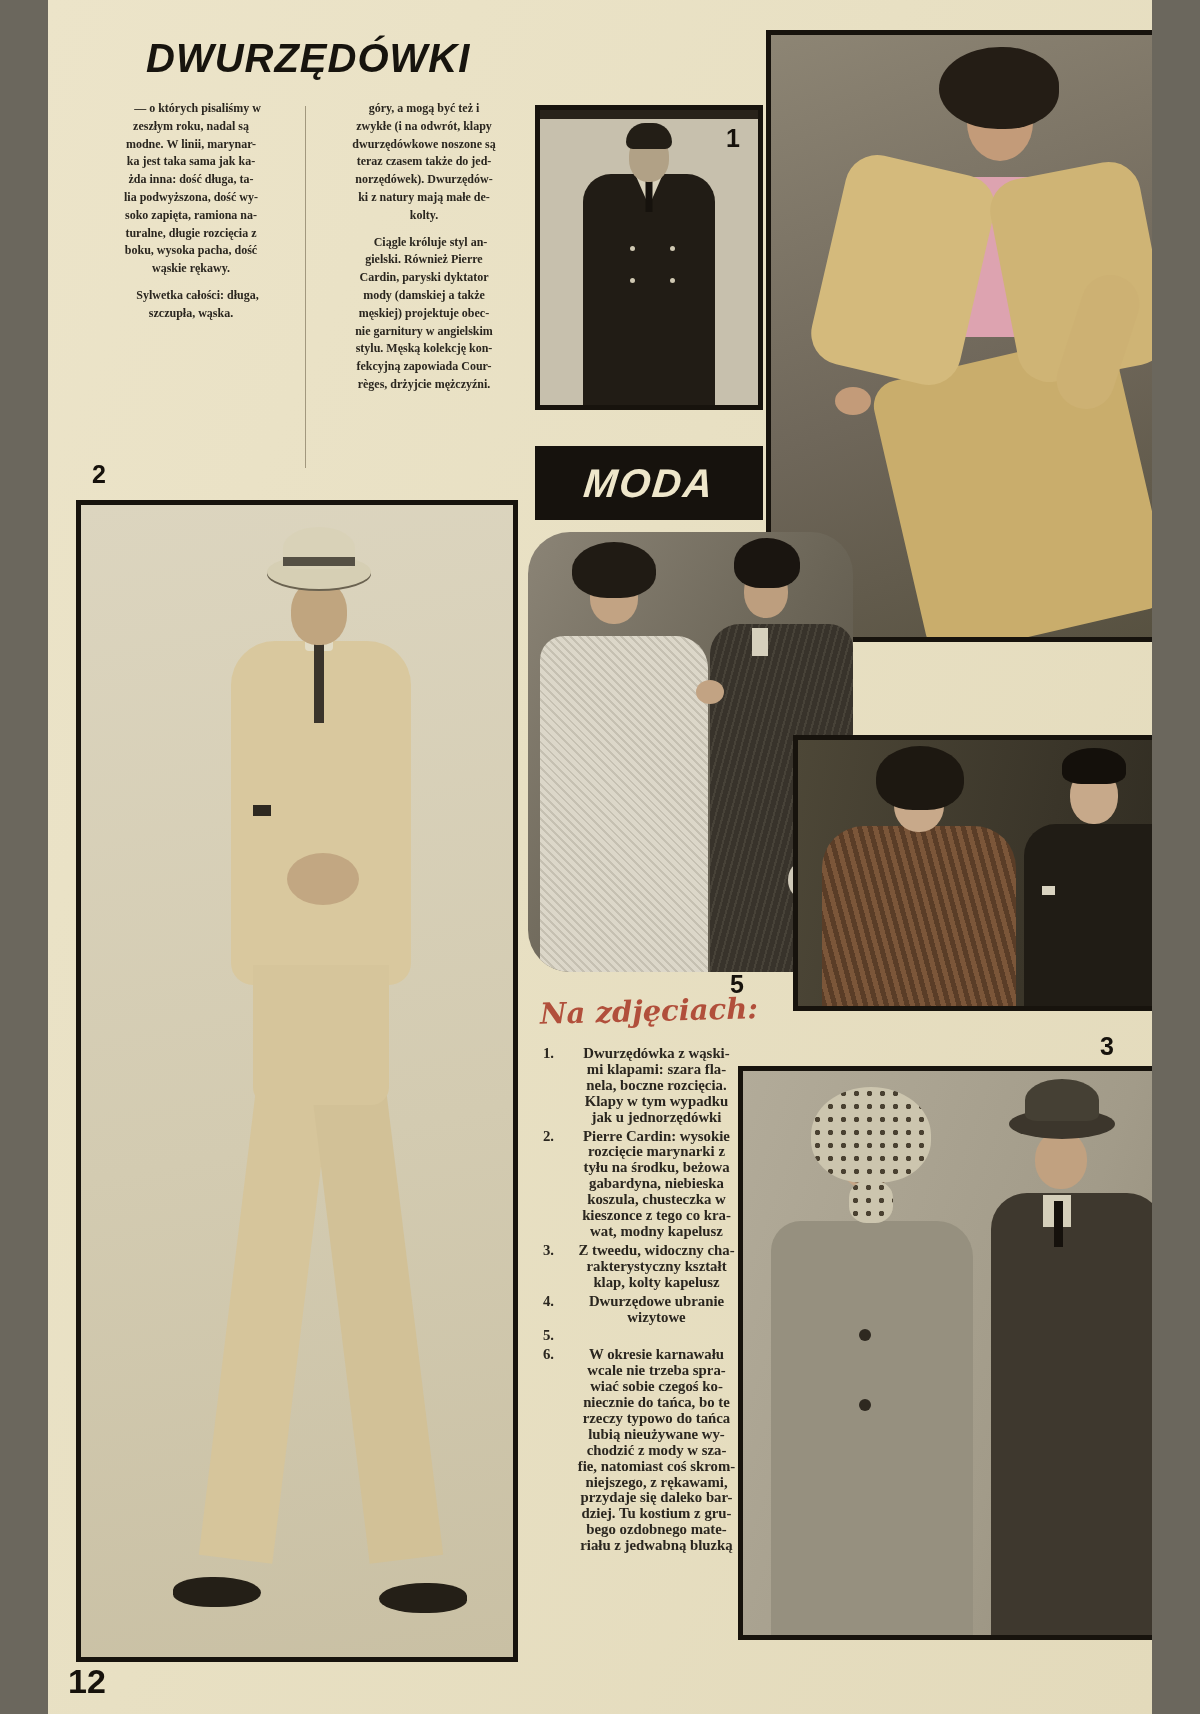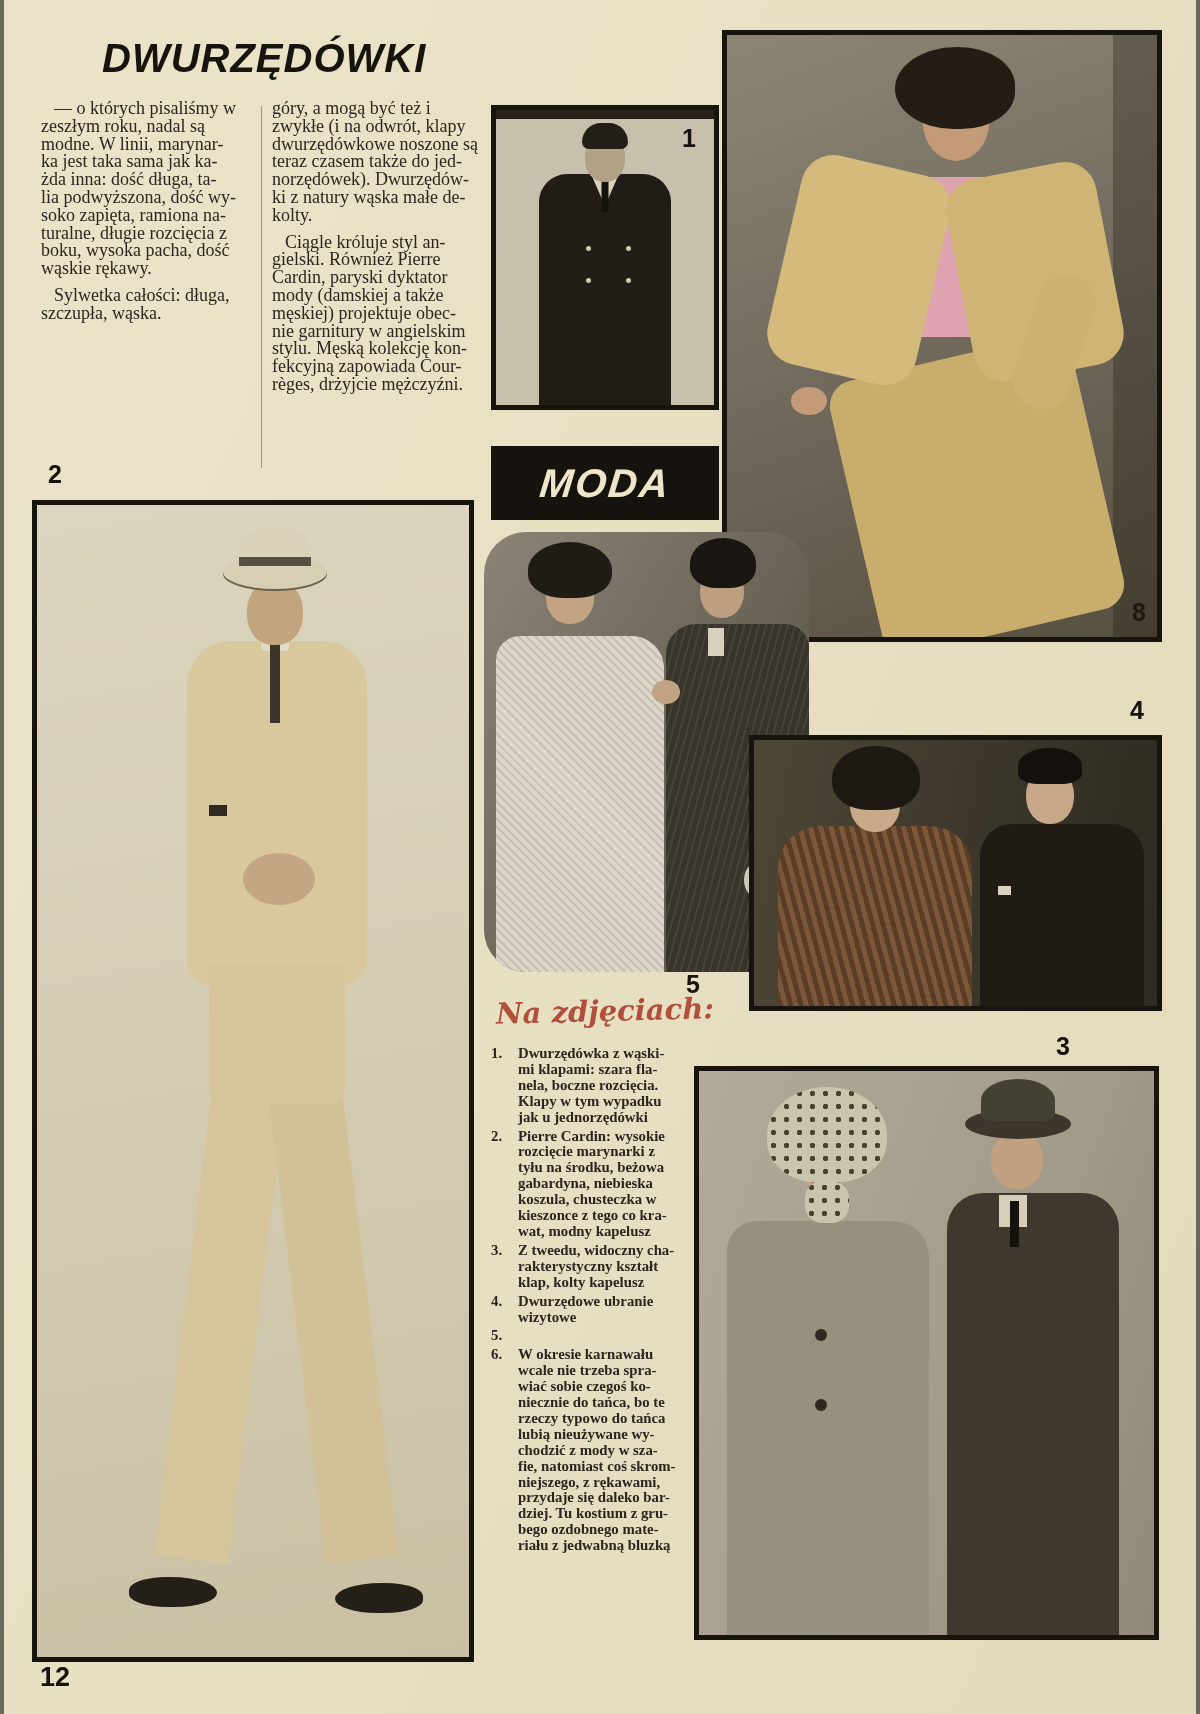--- a/index.html
+++ b/index.html
@@ -1,27 +1,27 @@
 <!DOCTYPE html>
 <html><head>
 <meta charset="utf-8">
 <style>
   html,body{margin:0;padding:0;background:#6b675d;}
   .page{
-    position:relative;width:1192px;height:1714px;margin:0 auto;
+    position:relative;width:1104px;height:1714px;margin:0 auto;
     background:linear-gradient(115deg,#ece4c9 0%,#e8e0c3 45%,#e3dabb 100%);
-    overflow:hidden;font-family:"Liberation Serif",serif;color:#26221b;
+    overflow:hidden;font-family:"Liberation Serif",serif;color:#26221b;text-align:center;
   }
   .abs{position:absolute;}
   .title{
     position:absolute;left:98px;top:36px;
     font-family:"Liberation Sans",sans-serif;font-style:italic;font-weight:bold;
     font-size:40px;letter-spacing:1px;color:#17140e;
   }
-  .bodycol{position:absolute;font-size:18px;line-height:17.8px;font-weight:normal;color:#2a261f;}
+  .bodycol{position:absolute;font-size:12px;line-height:17.8px;font-weight:bold;color:#2a261f;}
   .bodycol p{margin:0 0 9px 0;white-space:pre-line;text-indent:13px;}
   .bodycol p.noindent{text-indent:0;}
   .col1{left:37px;top:100px;width:212px;}
   .col2{left:268px;top:100px;width:216px;}
   .vrule{position:absolute;left:257px;top:106px;width:1px;height:362px;background:#a2987e;}
   .photo{position:absolute;box-sizing:border-box;border:5px solid #17130d;overflow:hidden;}
   .photo.noframe{border:none;}
   .pnum{
     position:absolute;font-family:"Liberation Sans",sans-serif;font-weight:bold;
     font-size:25px;color:#16120c;line-height:1;
@@ -37,22 +37,22 @@
   .cap-head{
     position:absolute;left:492px;top:994px;
     font-family:"DejaVu Serif",serif;font-style:italic;font-weight:bold;
     font-size:29px;color:#b14f3b;transform:rotate(-1.5deg);
   }
   .captions{position:absolute;left:487px;top:1046px;width:216px;}
   .cap-item{display:flex;margin-bottom:3px;font-size:14.8px;line-height:15.9px;font-weight:bold;color:#2a261f;}
   .cap-num{width:27px;flex:none;}
   .cap-text{flex:1;white-space:pre-line;}
   .pageno{
-    position:absolute;left:36px;top:1662px;
-    font-family:"Liberation Sans",sans-serif;font-weight:bold;font-size:27px;color:#16120c;
+    position:absolute;left:20px;top:1662px;
+    font-family:"Liberation Sans",sans-serif;font-weight:bold;font-size:34px;color:#16120c;
   }
 </style>
 </head>
 <body>
 
 <div class="page">
 
   <div class="title">DWURZĘDÓWKI</div>
 
   <div class="bodycol col1">
@@ -69,21 +69,21 @@
     <p>Sylwetka całości: długa,
 szczupła, wąska.</p>
   </div>
   <div class="vrule"></div>
   <div class="bodycol col2">
     <p class="noindent">góry, a mogą być też i
 zwykłe (i na odwrót, klapy
 dwurzędówkowe noszone są
 teraz czasem także do jed-
 norzędówek). Dwurzędów-
-ki z natury wąska małe de-
+ki z natury mają małe de-
 kolty.</p>
     <p>Ciągle króluje styl an-
 gielski. Również Pierre
 Cardin, paryski dyktator
 mody (damskiej a także
 męskiej) projektuje obec-
 nie garnitury w angielskim
 stylu. Męską kolekcję kon-
 fekcyjną zapowiada Cour-
 règes, drżyjcie mężczyźni.</p>

